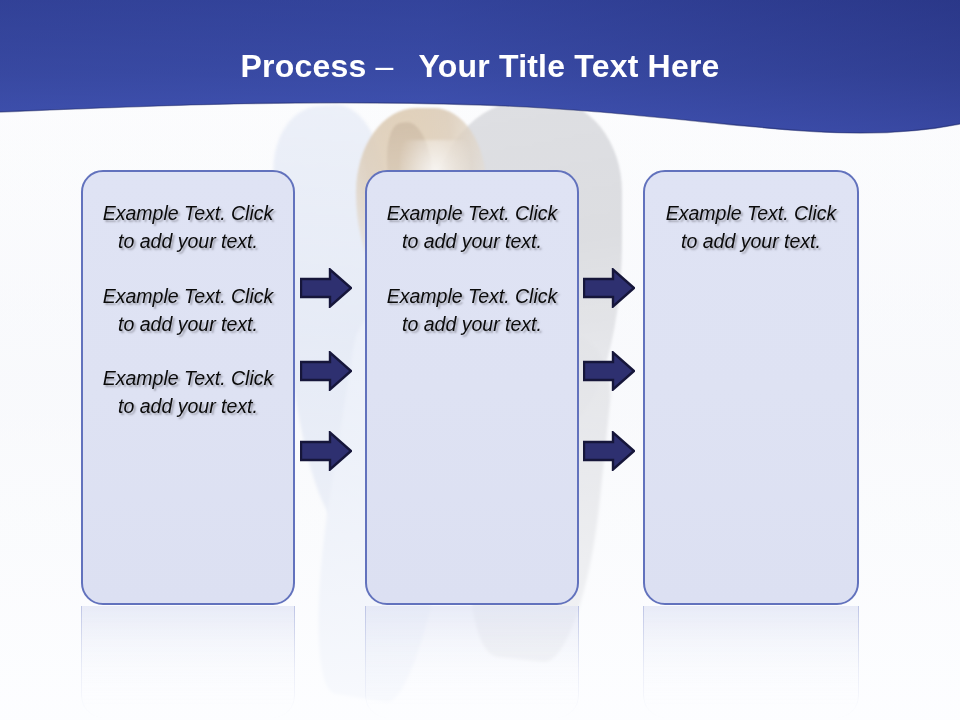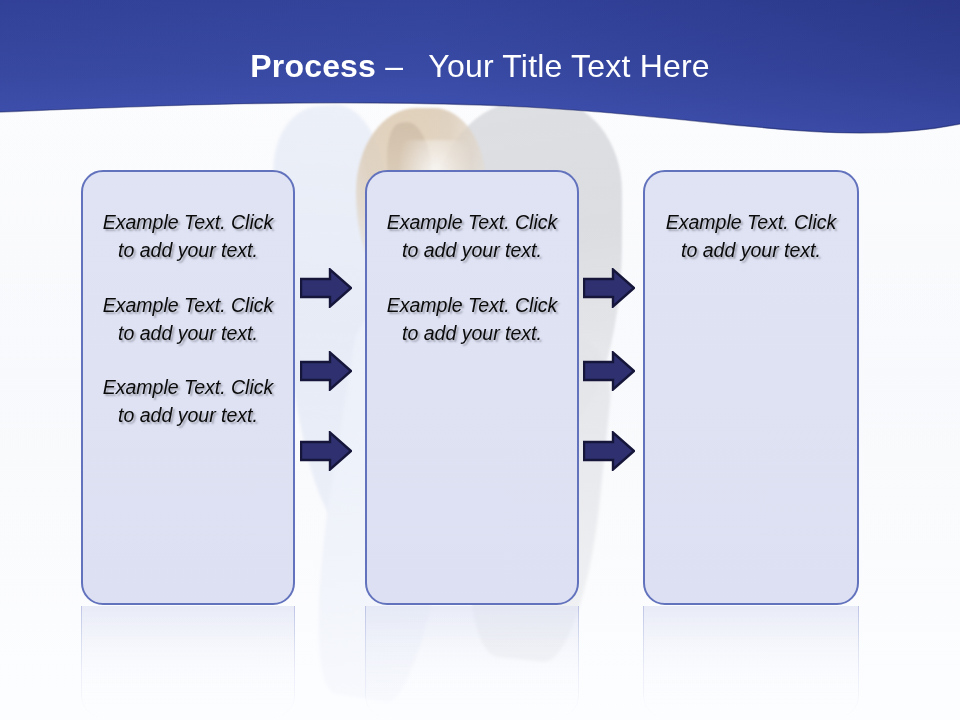--- a/index.html
+++ b/index.html
@@ -124,30 +124,30 @@
     left: 0; top: 48px;
     width: 960px;
     text-align: center;
     font-size: 32px;
     color: #ffffff;
     letter-spacing: .2px;
     white-space: nowrap;
   }
   .title .strong { font-weight: bold; margin-top: 8px; }
   .title .dash   { font-weight: normal; }
-  .title .rest   { font-weight: normal; margin-left: 16px; }
+  .title .rest   { font-weight: bold; margin-left: 16px; }
 
   
   .box {
     position: absolute;
     box-sizing: border-box;
     border: 2px solid #6272bd;
     border-radius: 22px;
     background: linear-gradient(180deg, #dfe3f4 0%, #dee2f3 50%, #dce0f2 100%);
-    padding-top: 36px;
+    padding-top: 27px;
   }
   .box-text {
     text-align: center;
     font-style: italic;
     font-size: 19.5px;
     line-height: 1.45;
     color: #0a0a0a;
     text-shadow: 2px 2px 2px rgba(110,110,120,.55);
     margin: 0 0 26px 0;
     padding: 0 16px;

